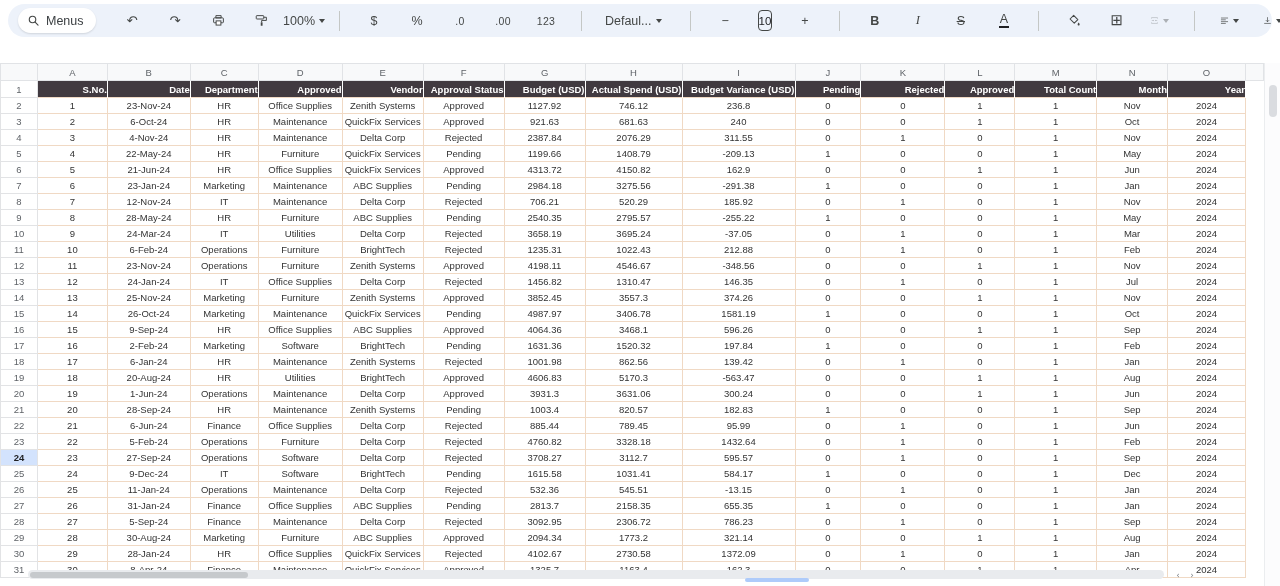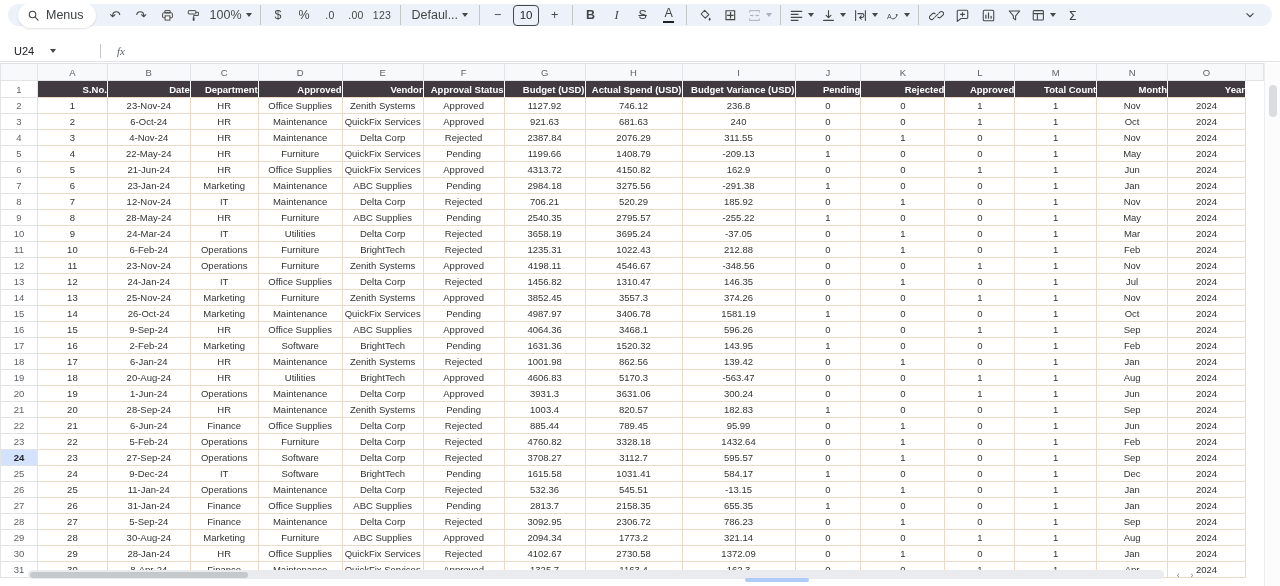--- a/index.html
+++ b/index.html
@@ -1,22 +1,22 @@
 <!DOCTYPE html>
 <html style="--toolbar-bg: #edf2fa; --header-bg: #413a40; --grid-line: #f0d9c4; --sel-bg: #d3e3fd; --accent-blue: #aecbfa;"><head>
 <meta charset="utf-8">
 <style>
   * { box-sizing: border-box; margin: 0; padding: 0; }
   body { background:#fff; font-family:"Liberation Sans", sans-serif; }
   .app { position:relative; width:1280px; height:586px; overflow:hidden; background:#fff; }
 
   
-  .toolbar { position:absolute; top:4px; left:8px; right:8px; height:22px;
+  .toolbar { position:absolute; top:4px; left:8px; right:8px; height:33px;
     background:var(--toolbar-bg,#edf2fa); border-radius:17px;
-    display:flex; align-items:center; padding:0 10px; gap:1px; color:#444746; }
+    display:flex; align-items:center; padding:0 10px; gap:18px; color:#444746; }
   .menus-pill { display:flex; align-items:center; gap:6px; background:#fff; height:25px;
     border-radius:13px; padding:0 12px 0 9px; margin-right:6px;
     box-shadow:0 1px 2px rgba(0,0,0,.12); font-size:12.5px; color:#3c4043; cursor:pointer; }
   .tbtn { min-width:25px; height:25px; border-radius:4px; display:flex; align-items:center;
     justify-content:center; font-size:12.5px; color:#444746; cursor:pointer; padding:0 3px; gap:2px; }
   .glyph { font-family:"DejaVu Sans", sans-serif; font-size:13px; line-height:1; }
   .divider { width:1px; height:20px; background:#c4c7c5; margin:0 4px; flex:none; }
   .caret { width:0; height:0; border-left:3.5px solid transparent; border-right:3.5px solid transparent;
     border-top:4px solid #444746; margin-left:2px; }
   .fsize { width:26px; height:21px; border:1px solid #444746; border-radius:4px; display:flex;
@@ -106,21 +106,21 @@
     <div class="divider"></div>
 
     <div class="tbtn">$</div>
     <div class="tbtn">%</div>
     <div class="tbtn num-fmt">.0</div>
     <div class="tbtn num-fmt">.00</div>
     <div class="tbtn num-fmt">123</div>
 
     <div class="divider"></div>
 
-    <div class="tbtn" style="min-width:64px; justify-content:flex-start; padding:0 6px;">
+    <div class="tbtn" style="min-width:64px; justify-content:flex-end; padding:0 6px;">
       <span>Defaul...</span>
       <span class="caret"></span>
     </div>
 
     <div class="divider"></div>
 
     <div class="tbtn">−</div>
     <div class="fsize">10</div>
     <div class="tbtn">+</div>
 
@@ -222,29 +222,20 @@
         <span class="glyph">Σ</span>
       </div>
 
     <div class="tbtn push-right">
       <svg class="ic" viewBox="0 0 20 20" width="14" height="14">
         <path d="M5.5 8l4.5 4.5L14.5 8" fill="none" stroke="#444746" stroke-width="1.6" stroke-linecap="round" stroke-linejoin="round"></path>
       </svg>
     </div>
   </div>
 
-  <div class="fbar">
-    <div class="namebox">
-      <span>U24</span>
-      <span class="caret"></span>
-    </div>
-    <div class="divider" style="height:14px"></div>
-    <span class="fx">fx</span>
-    <div style="flex:1; height:100%;"></div>
-  </div>
 
   <div class="sheet">
     <table>
       <colgroup>
           <col style="width: 37px;">
           <col style="width: 70px;">
           <col style="width: 83px;">
           <col style="width: 68px;">
           <col style="width: 84px;">
           <col style="width: 81px;">
@@ -587,21 +578,21 @@
           <tr class="data">
             <td class="rownum">17</td>
             <td class="cell">16</td>
             <td class="cell">2-Feb-24</td>
             <td class="cell">Marketing</td>
             <td class="cell">Software</td>
             <td class="cell">BrightTech</td>
             <td class="cell">Pending</td>
             <td class="cell">1631.36</td>
             <td class="cell">1520.32</td>
-            <td class="cell">143.95</td>
+            <td class="cell">197.84</td>
             <td class="cell">1</td>
             <td class="cell">0</td>
             <td class="cell">0</td>
             <td class="cell">1</td>
             <td class="cell">Feb</td>
             <td class="cell">2024</td>
             <td class="stub"></td>
           </tr>
           <tr class="data">
             <td class="rownum">18</td>

